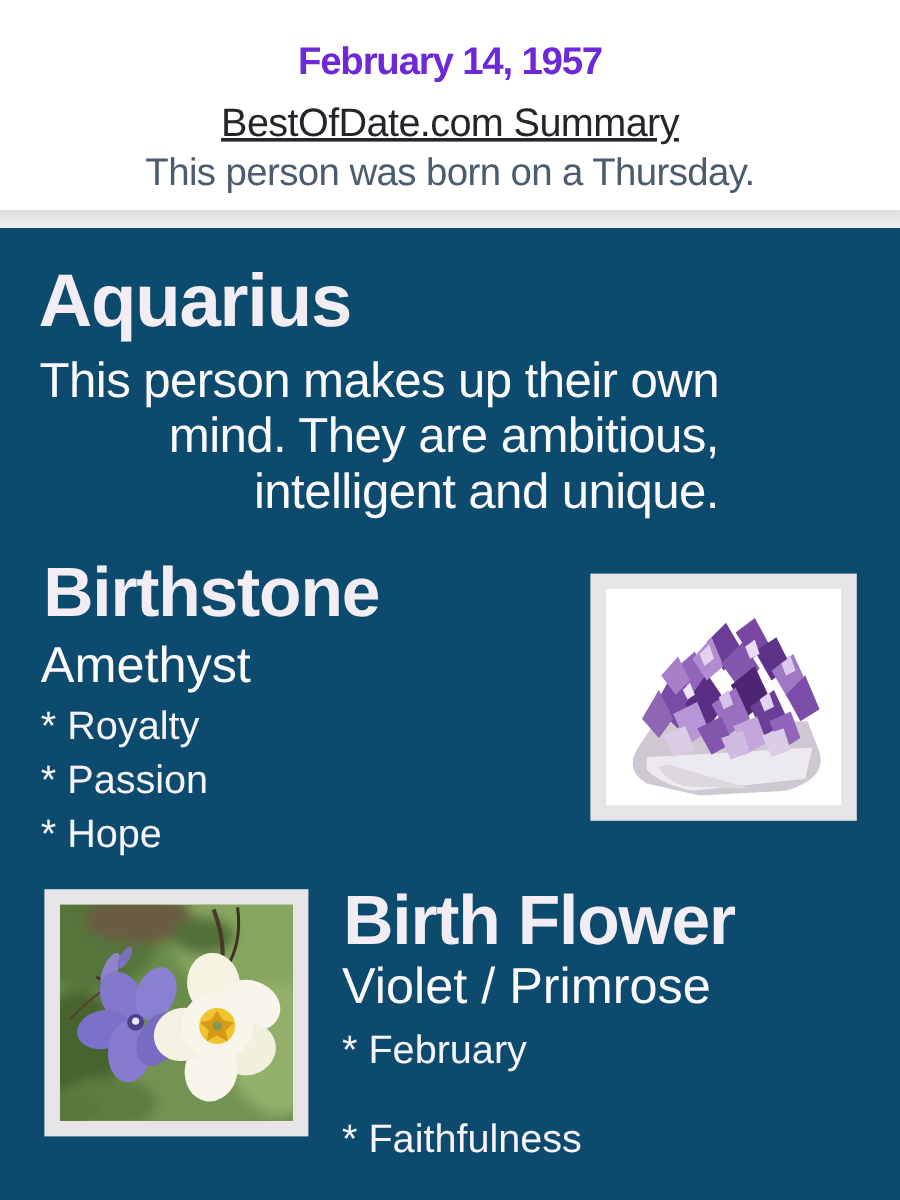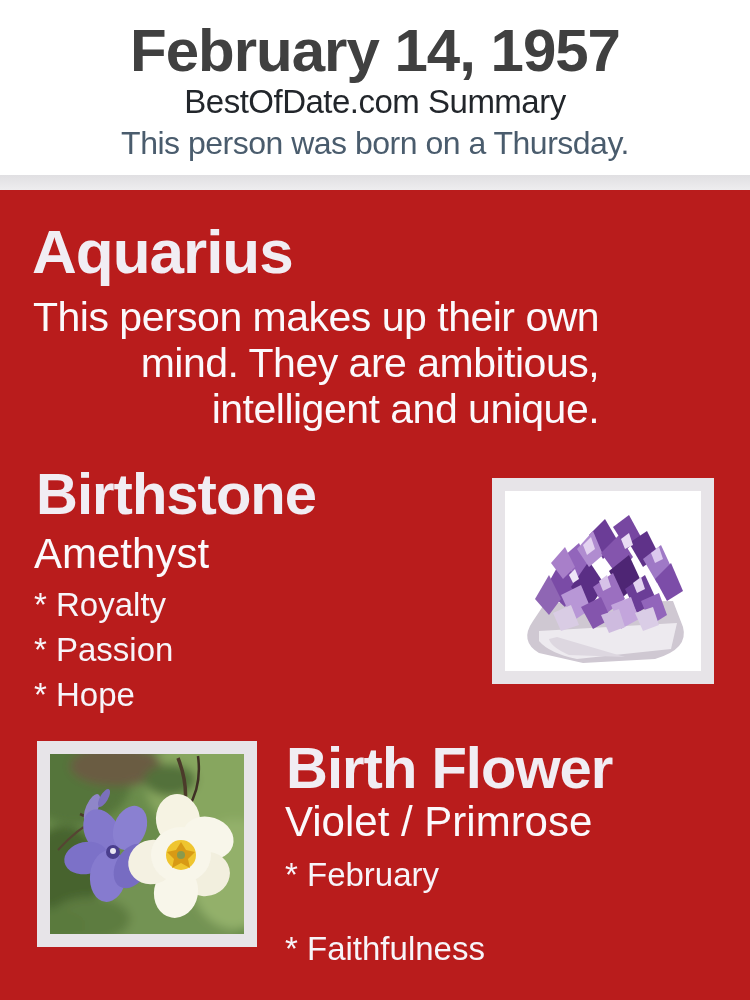--- a/index.html
+++ b/index.html
@@ -19,33 +19,34 @@
   .header {
     position: absolute;
     top: 0; left: 0;
     width: 750px;
     height: 175px;
     background: #ffffff;
     text-align: center;
   }
   .date-title {
     margin-top: 22px;
-    font-size: 60px;
+    font-size: 32px;
     line-height: 58px;
     font-weight: 700;
     letter-spacing: -1px;
-    color: #404040;
+    color: #6d28d9;
   }
   .site-summary {
     margin-top: 2px;
     font-size: 33px;
     line-height: 40px;
     font-weight: 500;
     letter-spacing: -0.5px;
     color: #22262B;
+    text-decoration: underline;
   }
   .born-day-line {
     margin-top: 2px;
     font-size: 32px;
     line-height: 38px;
     font-weight: 400;
     letter-spacing: -0.5px;
     color: #4A5C6D;
   }
 
@@ -57,21 +58,21 @@
     height: 15px;
     background: linear-gradient(#E0DFE2, #EEEDEF);
   }
 
   
   .purple-panel {
     position: absolute;
     top: 190px; left: 0;
     width: 750px;
     height: 810px;
-    background: #b91c1c;
+    background: #0c4a6e;
     color: #F2EEF4;
   }
 
   .zodiac-name {
     position: absolute;
     left: 32px; top: 28px;
     font-size: 62px;
     line-height: 68px;
     font-weight: 700;
     letter-spacing: -1px;

